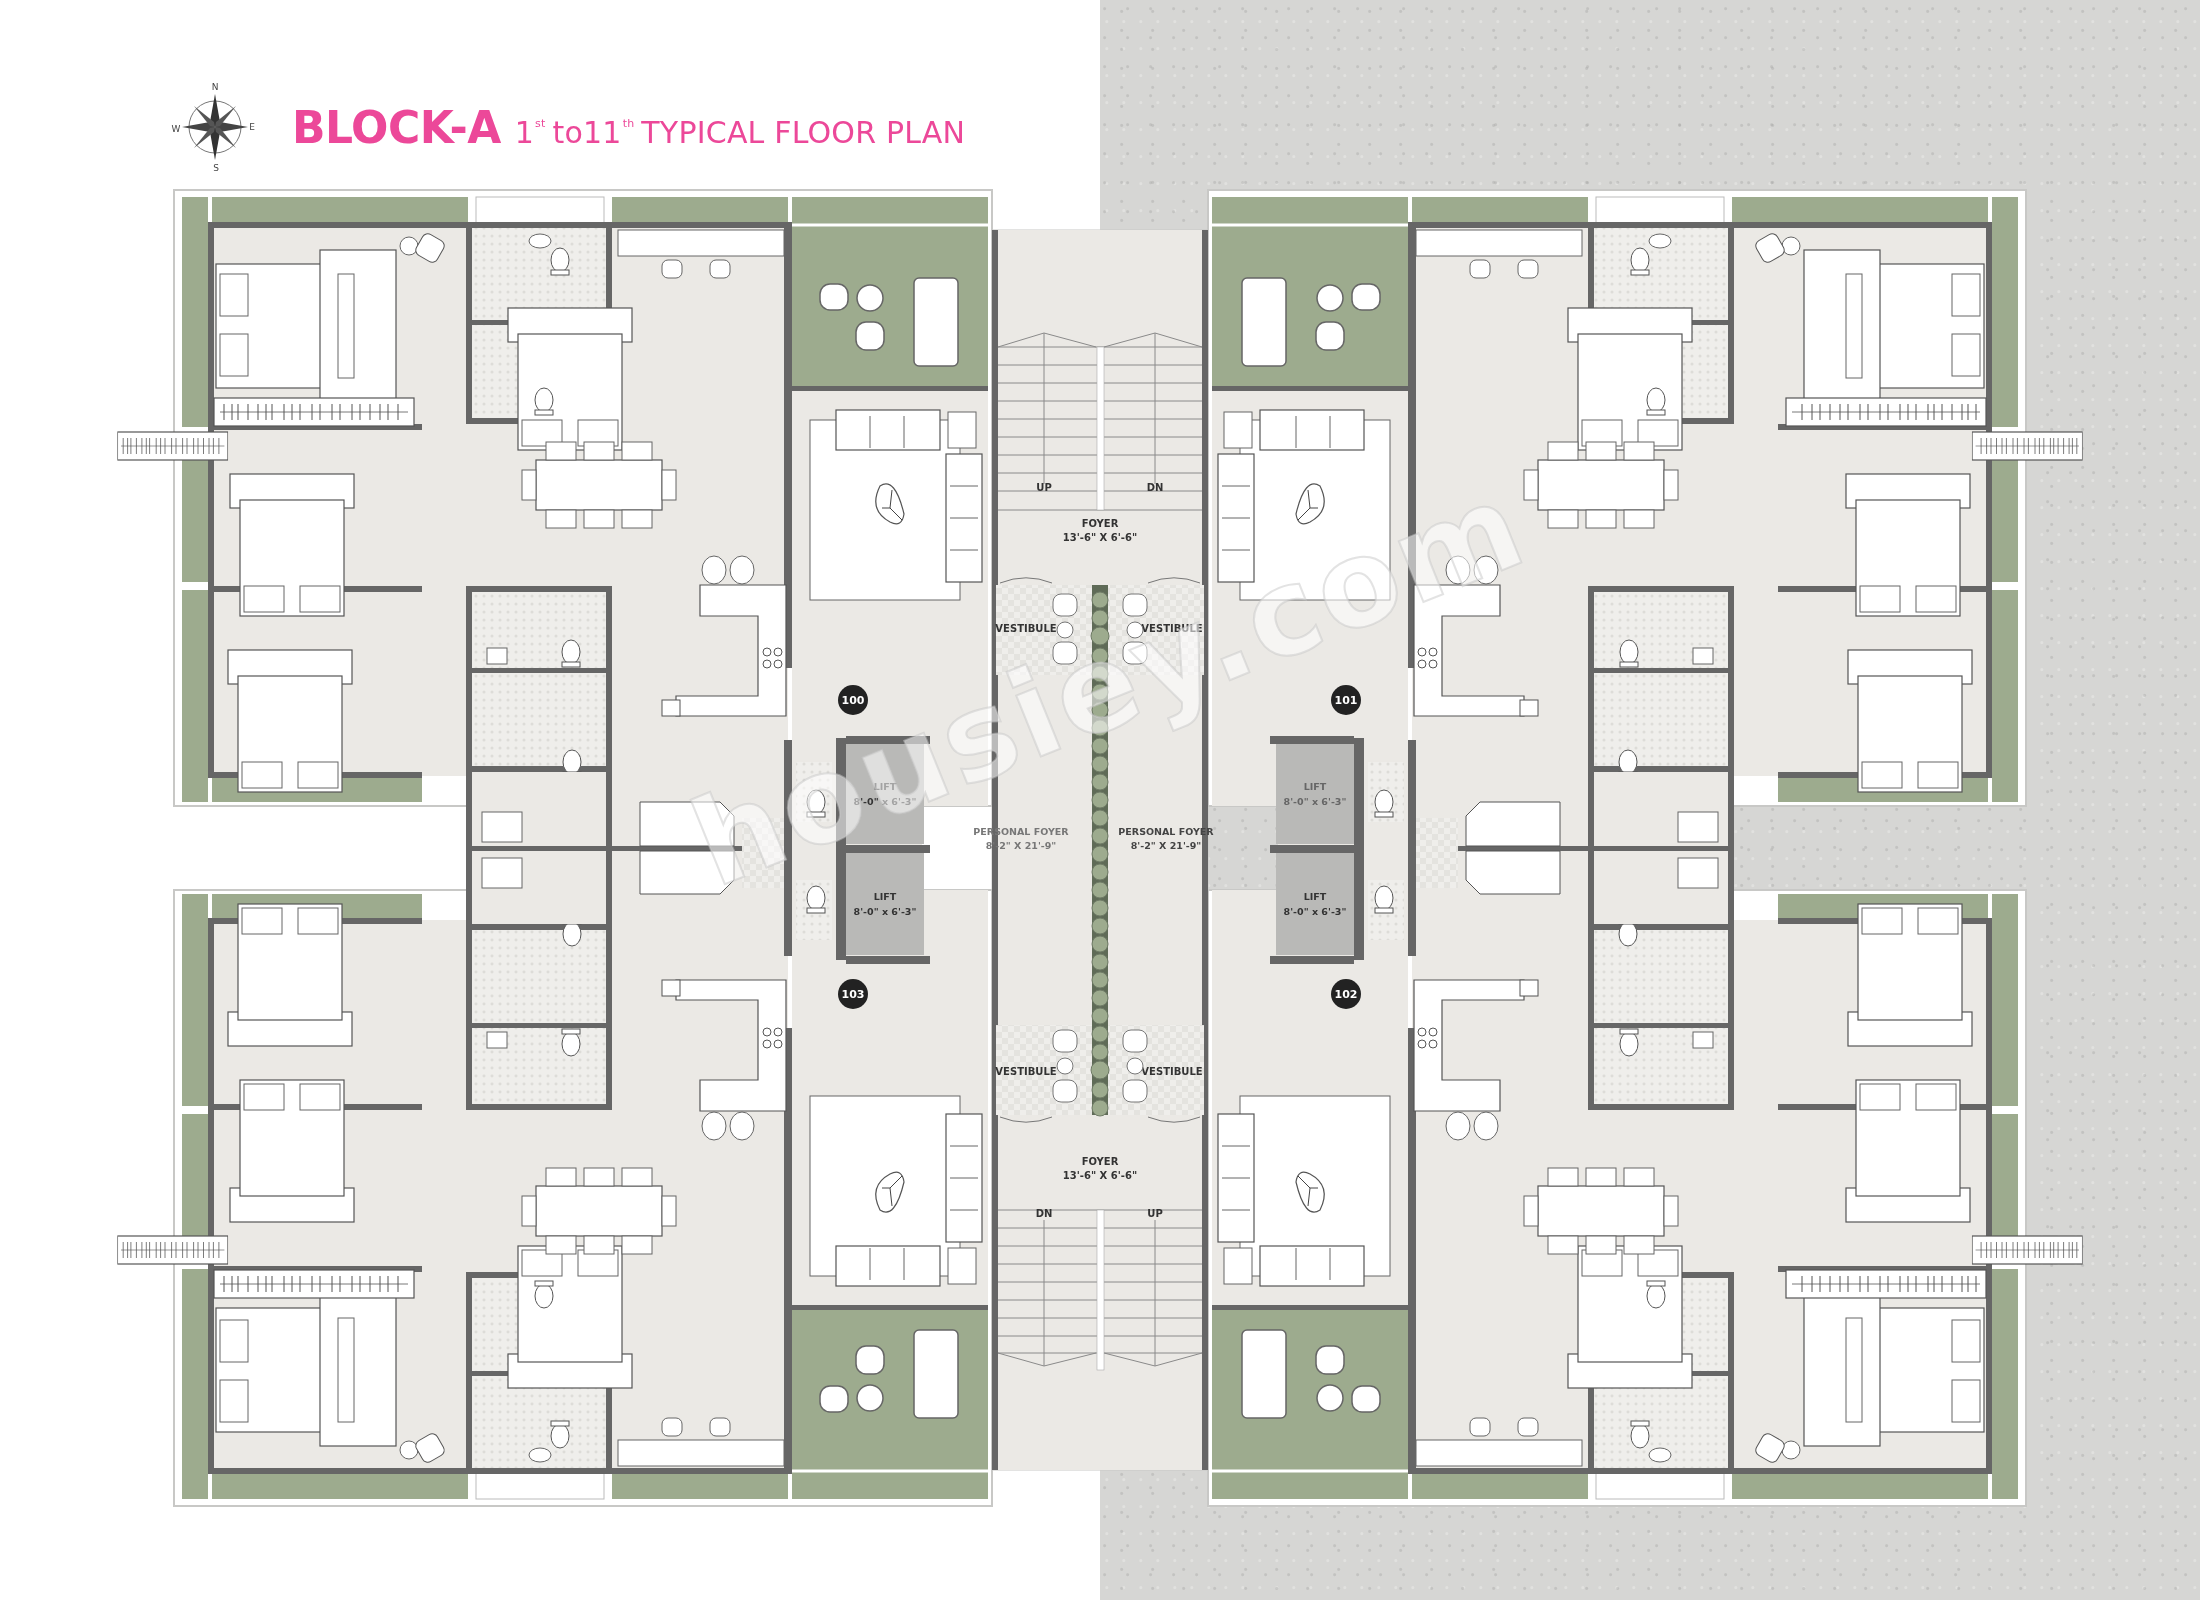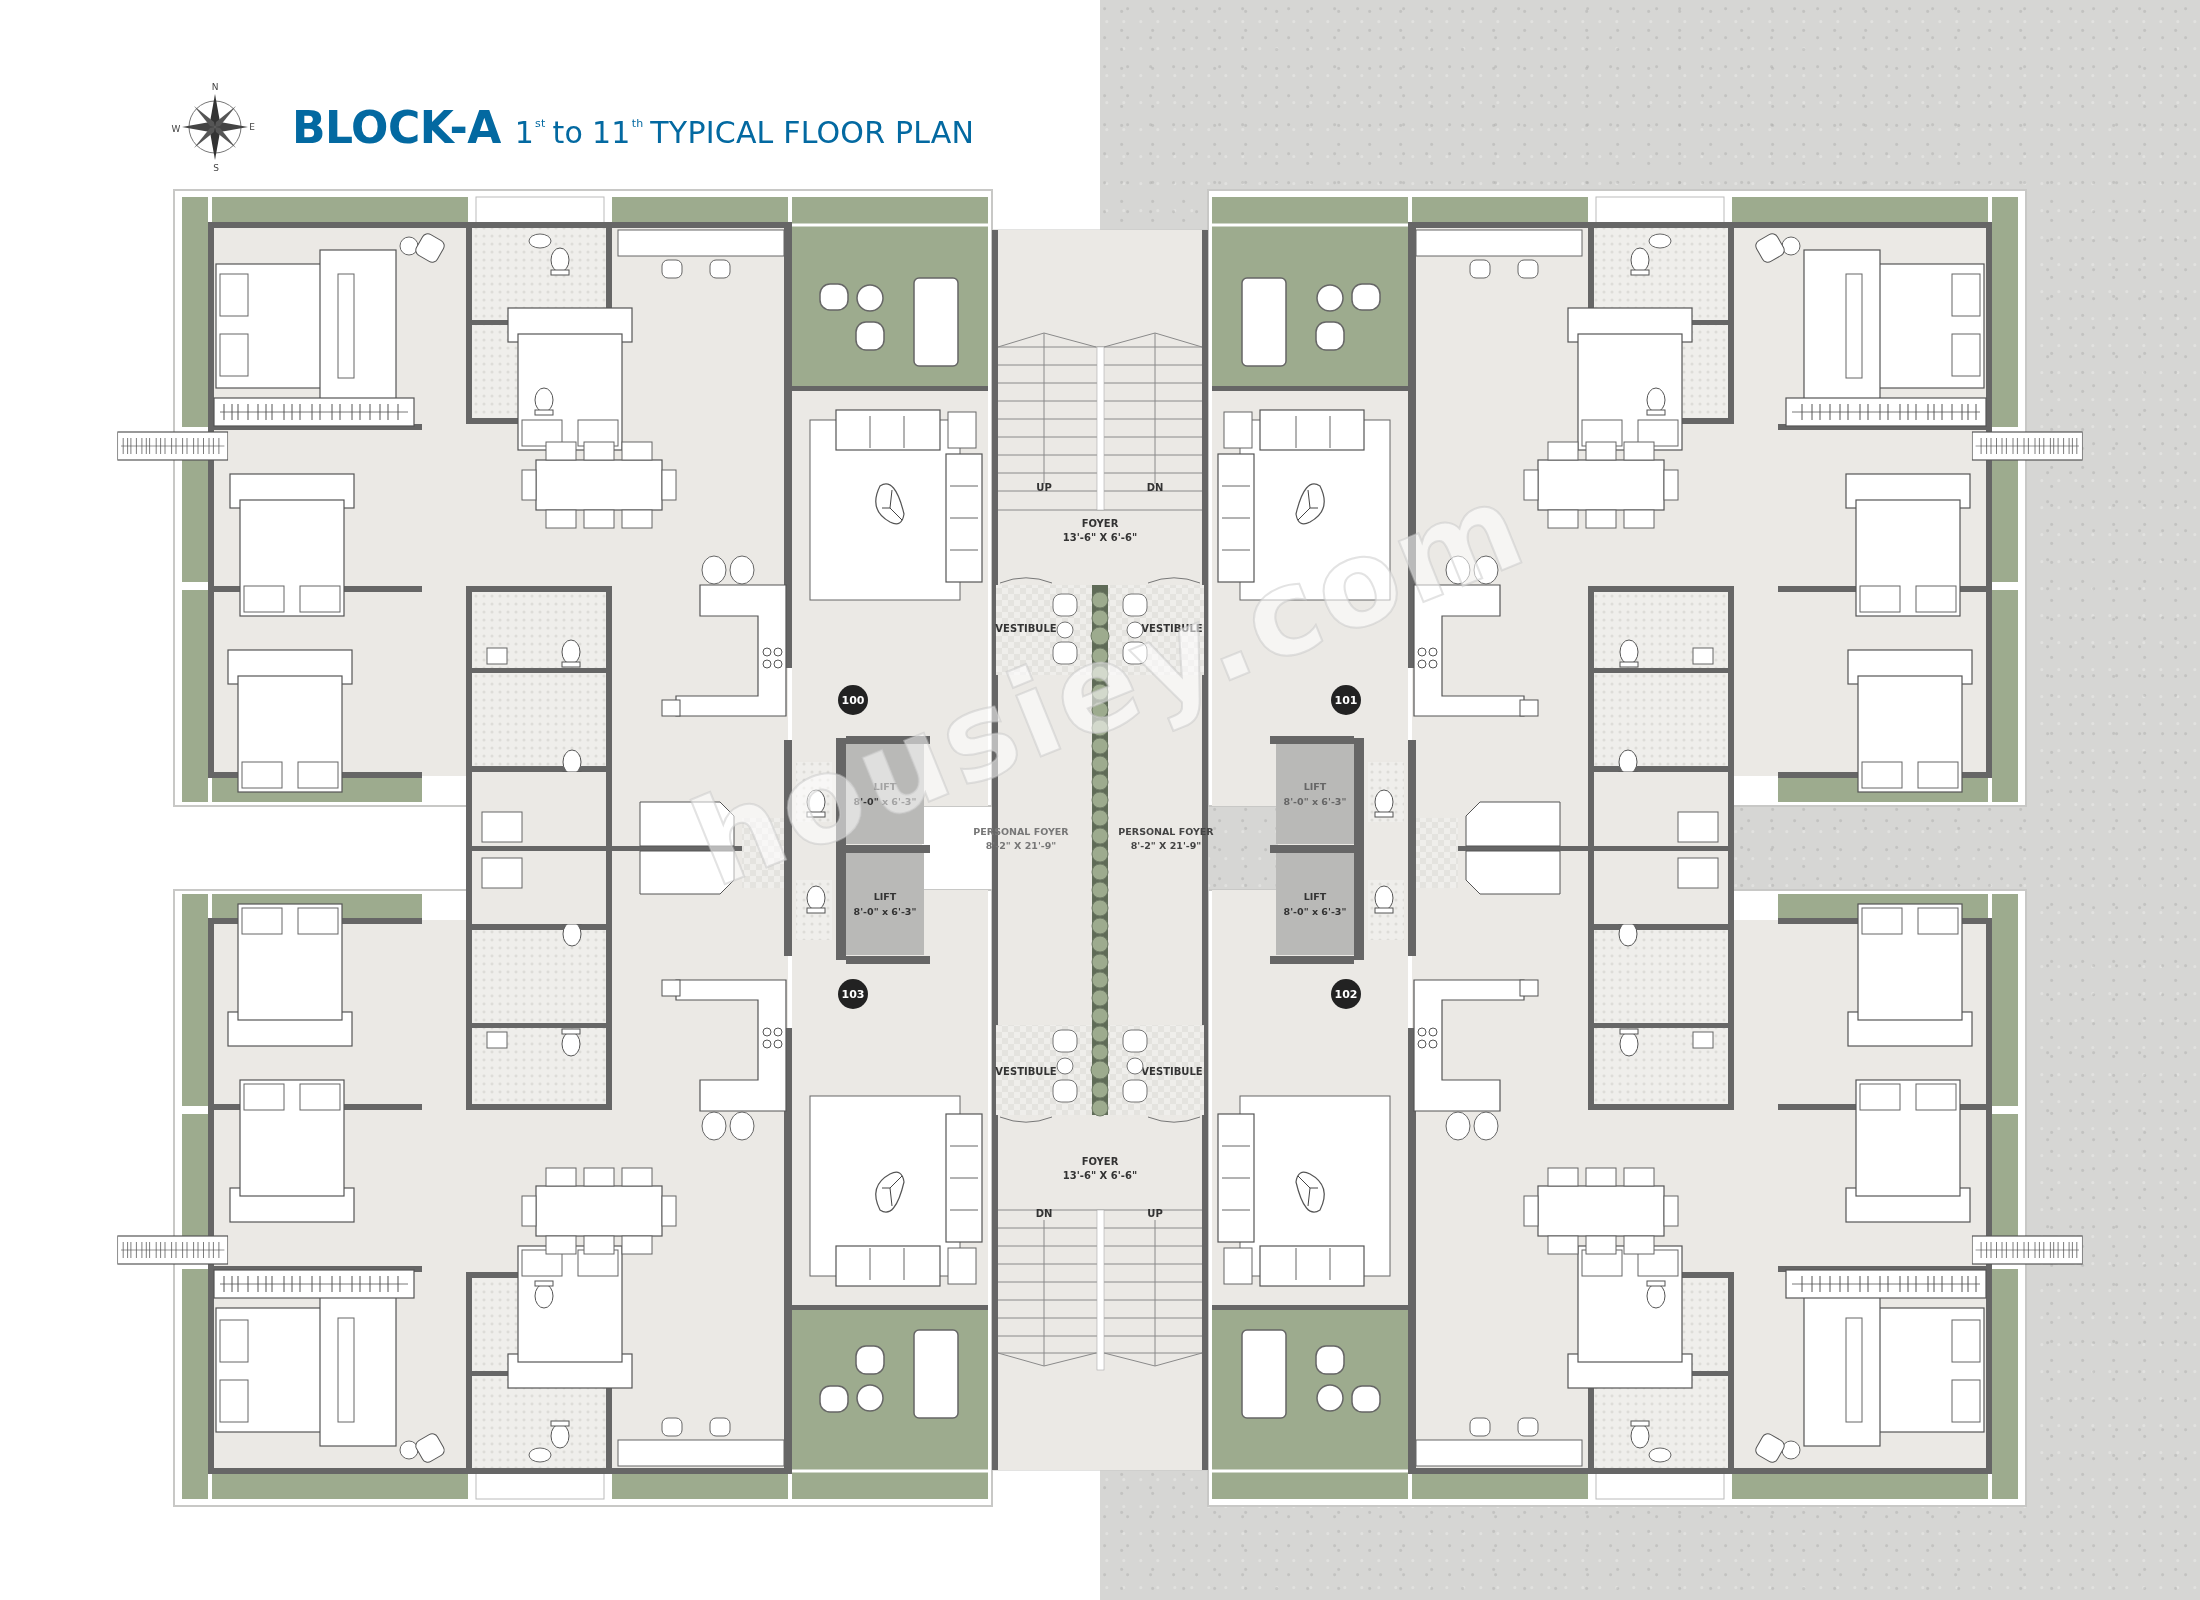--- a/index.html
+++ b/index.html
@@ -18,26 +18,26 @@
     background-size: 23px 29px, 31px 19px, 17px 27px;
   }
   .header {
     position: absolute; left: 170px; top: 82px; height: 90px;
     display: flex; align-items: center;
   }
   .compass { width: 90px; height: 90px; position: relative; margin-right: 32px; }
   .compass svg { position: absolute; left: 0; top: 0; }
   .title {
     font-family: "DejaVu Sans", sans-serif;
-    color: #0369a1; display: flex; align-items: baseline; white-space: nowrap;
+    color: #ec4899; display: flex; align-items: baseline; white-space: nowrap;
   }
   .title .block { font-size: 44px; font-weight: bold; letter-spacing: -0.5px; margin-right: 14px; }
   .title .rest { font-size: 30px; font-weight: normal; letter-spacing: 0.2px; }
   .title sup { font-size: 11px; vertical-align: 16px; margin-left: 1px; margin-right: 7px; }
-  .title .word { margin-right: 9px; }
+  .title .word { }
   .plan { position: absolute; left: 0; top: 0; }
   .plan text { font-family: "DejaVu Sans", sans-serif; font-weight: bold; }
   .watermark {
     position: absolute; left: 700px; top: 780px;
     font-family: "DejaVu Sans", sans-serif; font-size: 120px; font-weight: bold;
     color: rgba(255,255,255,0.55);
     transform: rotate(-22deg); transform-origin: left center;
     letter-spacing: 4px; pointer-events: none;
     -webkit-text-stroke: 2px rgba(200,200,200,0.5);
   }

